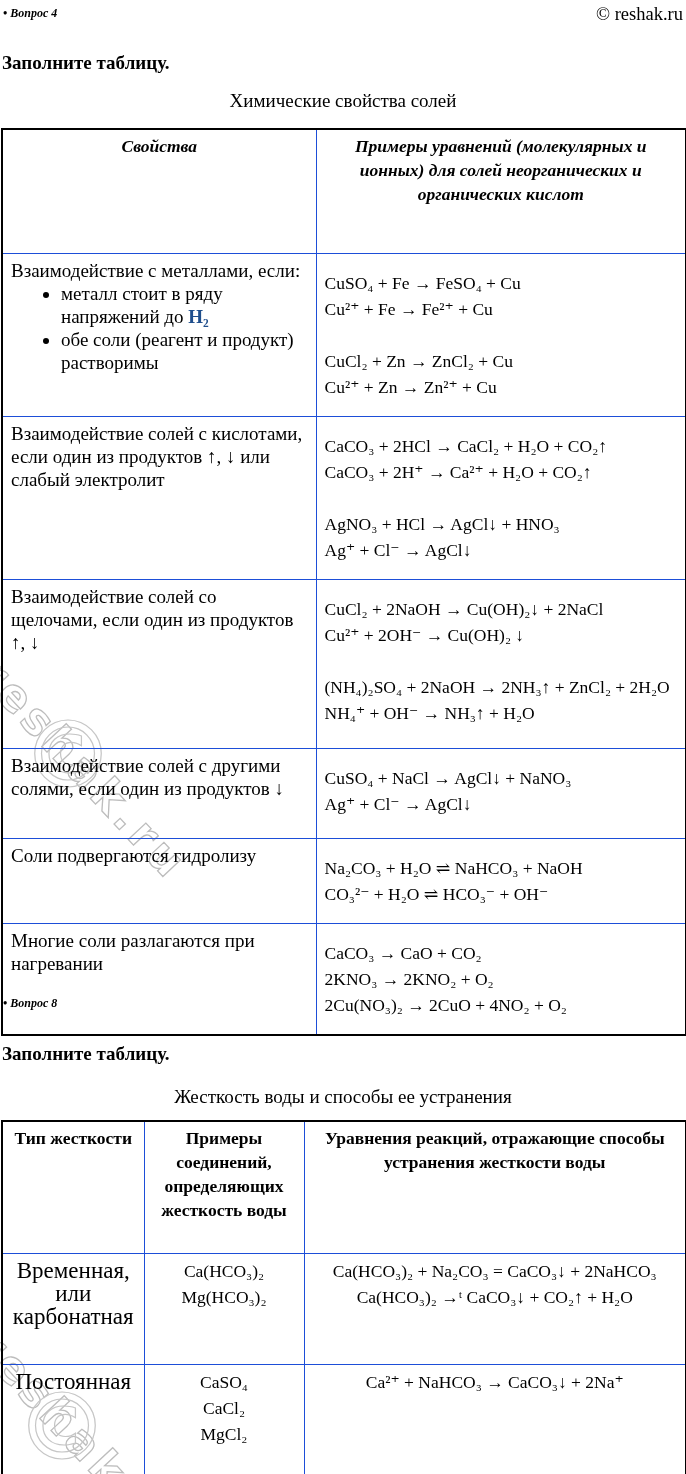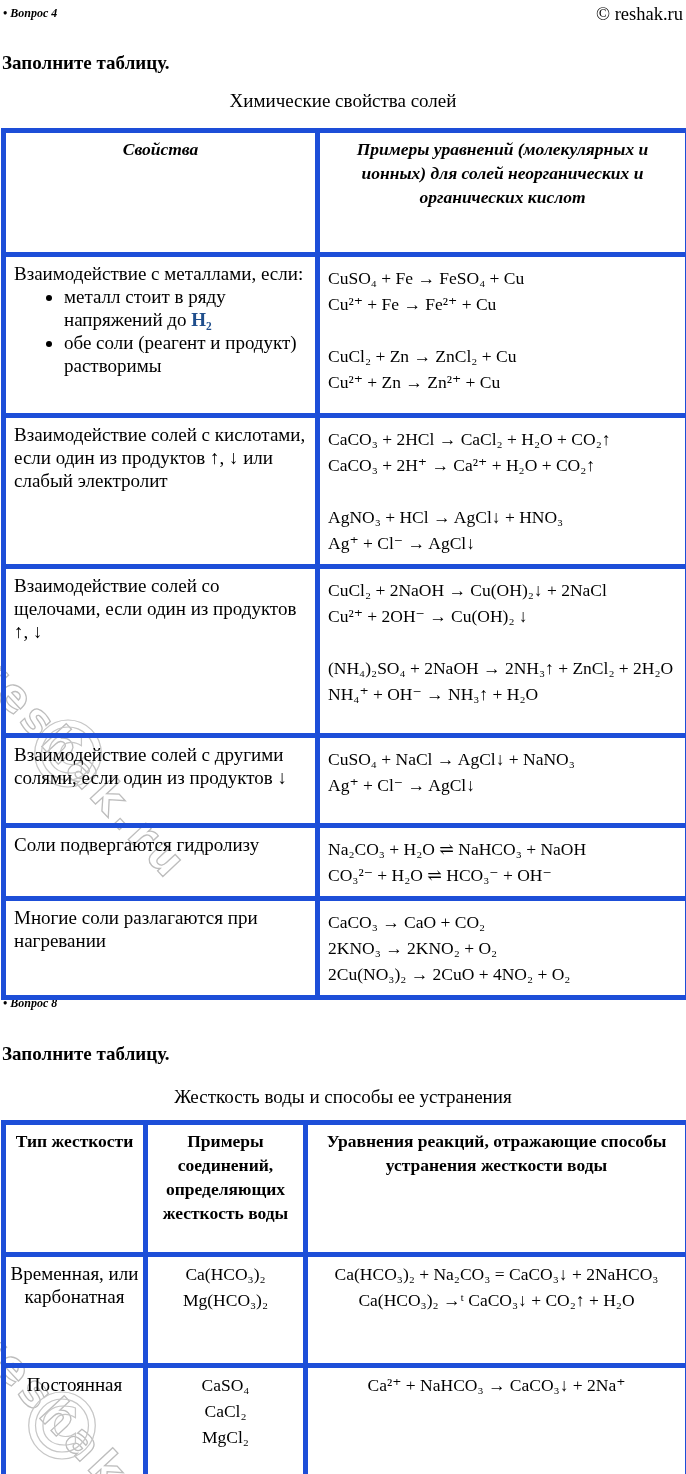--- a/index.html
+++ b/index.html
@@ -24,34 +24,34 @@
 
   
   .q-label { font-size:12px; font-weight:bold; font-style:italic; }
   .credit { font-size:18.5px; }
   .fill { font-size:19px; font-weight:bold; }
   .caption { left:0; right:0; text-align:center; font-size:19px; }
 
   
   table { border-collapse:collapse; table-layout:fixed; width:684px;
     border:2px solid #000; position:relative; z-index:1; background:transparent; }
-  th, td { border:5px solid #1d4ed8; vertical-align:top; }
+  th, td { border:1px solid #1d4ed8; vertical-align:top; }
   th { font-weight:bold; text-align:center; padding:4px 10px;
     font-size:17.5px; line-height:24px; }
   .t1 th { font-style:italic; }
 
   td.prop { padding:5px 8px; font-size:19px; line-height:23px;margin-top:38px; }
   ul.bullets { margin:0; padding-left:50px; list-style:disc; }
   ul.bullets li { line-height:23px; }
   .hl { font-weight:bold; }
 
-  td.eqs { padding:8px 8px; font-size:17.5px; }
+  td.eqs { padding:16px 8px; font-size:17.5px; }
   .eq { min-height:26px; line-height:26px; }
 
-  .t2 td.type { text-align:center; padding:5px 4px; font-size:19px; line-height:23px; }
+  .t2 td.type { text-align:center; padding:5px 4px; font-size:23px; line-height:23px; }
   .t2 td.cmp { text-align:center; padding:4px 4px; font-size:17.5px; }
   .t2 td.eqs2 { text-align:center; padding:4px 8px; font-size:17.5px; }
 </style>
 </head>
 <body>
 
 <div class="page">
 
   <div class="wm wm-text" style="left:6px; top:648px;">reshak.ru</div>
   <div class="wm wm-copy" style="left:22px; top:710px;">©</div>

